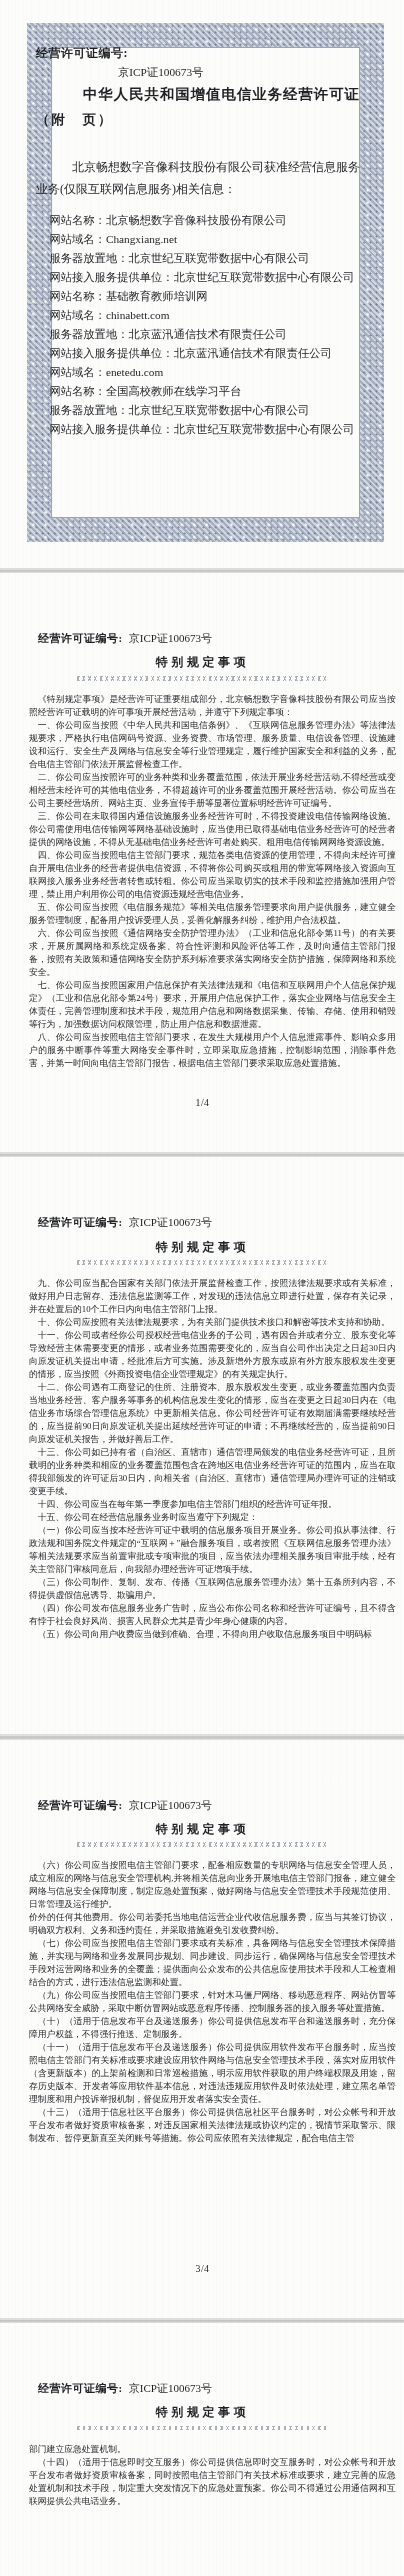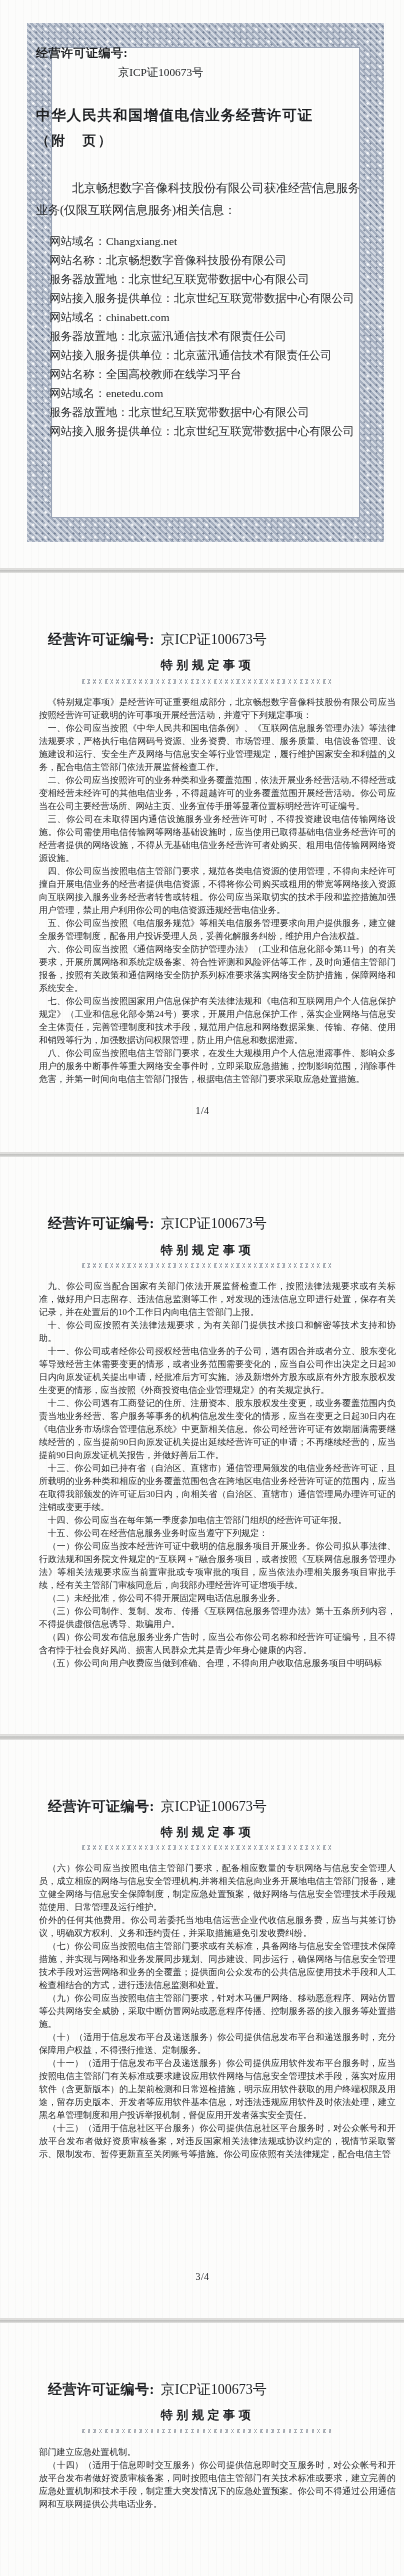--- a/index.html
+++ b/index.html
@@ -9,21 +9,20 @@
     font-family:"Liberation Serif","DejaVu Serif",serif;
     color:#1f2124;
   }
   .page{
     position:relative;
     width:405px;
     box-sizing:border-box;
     background-color:#fcfcfb;
     background-image:repeating-linear-gradient(90deg, rgba(90,95,90,0.025) 0 1px, transparent 1px 7.7px);
     overflow:hidden;
-    padding-left:10px;
   }
   .divider{
     height:5.2px;
     background:linear-gradient(180deg,#eeeeec 0%,#c3c3c1 35%,#cdcdcb 70%,#e6e6e4 100%);
     border-top:0.5px solid #dedddb;
     box-sizing:border-box;
   }
   
   .p1{height:568px;}
   .cert-frame{
@@ -43,42 +42,42 @@
     border:0.5px solid #9aa4b6;
   }
   .cert-body{
     position:absolute; z-index:2;
     left:36px; right:45px; top:45px;
     font-size:12px;
   }
   .cert-license-label{font-weight:bold; font-size:12px; letter-spacing:0.5px;}
   .cert-license-num{display:block; margin:3.1px 0 0 82px; font-size:11.3px;}
   .cert-title{
-    margin:26px 0 0 0; text-align:left;
+    margin:5px 0 0 0; text-align:right;
     font-size:14.4px; font-weight:bold; letter-spacing:1px;
   }
   .cert-subtitle{
     margin:7.2px 0 0 0; text-align:left;
     font-size:13.4px; font-weight:bold; letter-spacing:2.1px;
   }
   .cert-intro{
     margin:27px 0 0 0;
     font-size:12px; line-height:22px;
     text-indent:3em; text-align:justify;
   }
   .cert-fields{margin-top:10.3px;}
   .field{
     font-size:11.3px; line-height:19px;
     text-indent:13.4px; text-align:justify;
     margin:0;
   }
   
   .bp{padding-top:58px;}
   .p2{height:579px;} .p3{height:577px;} .p4{height:578px;} .p5{height:551px;}
-  .bp-head{margin-left:38px; font-size:14px;}
+  .bp-head{margin-left:38px; font-size:11px;}
   .bh-label{font-weight:bold; letter-spacing:0.5px;}
   .bh-num{margin-left:6.2px;}
   .bp-title{
     margin:8.2px 0 0 0; text-align:center;
     font-size:12px; font-weight:bold; letter-spacing:3.6px;
   }
   .squiggle{
     width:251px; height:4.6px; margin:4.6px auto 0 auto;
     background:
       repeating-linear-gradient(115deg, transparent 0 1.5px, #979da6 1.5px 2.6px, transparent 2.6px 5.2px),
@@ -86,57 +85,58 @@
     opacity:.85;
   }
   .bp-body{margin:12.4px 9.3px 0 29px;}
   .para{
     margin:0; font-size:8.8px; line-height:13px;
     text-align:justify; text-indent:1em;
     color:#232528;
   }
   .para.noindent{text-indent:0;}
   .page-num{
-    position:absolute; left:0; right:0; bottom:36px;
+    position:absolute; left:0; right:0; bottom:44px;
     text-align:center; font-size:9.8px; letter-spacing:0.5px;
   }
 </style>
 </head>
 <body>
 
 <section class="page p1">
   <div class="cert-frame"></div>
   <div class="cert-body">
     <div>
       <span class="cert-license-label">经营许可证编号:</span>
       <span class="cert-license-num">京ICP证100673号</span>
     </div>
     <h1 class="cert-title">中华人民共和国增值电信业务经营许可证</h1>
     <div class="cert-subtitle">（附　页）</div>
     <p class="cert-intro">北京畅想数字音像科技股份有限公司获准经营信息服务业务(仅限互联网信息服务)相关信息：</p>
     <div class="cert-fields">
 
+        <p class="field"><span>网站名称：</span><span>北京畅想数字音像科技股份有限公司</span></p>
+
         <p class="field"><span>网站域名：</span><span>Changxiang.net</span></p>
 
-        <p class="field"><span>网站名称：</span><span>北京畅想数字音像科技股份有限公司</span></p>
-
         <p class="field"><span>服务器放置地：</span><span>北京世纪互联宽带数据中心有限公司</span></p>
 
         <p class="field"><span>网站接入服务提供单位：</span><span>北京世纪互联宽带数据中心有限公司</span></p>
 
+        <p class="field"><span>网站名称：</span><span>基础教育教师培训网</span></p>
 
         <p class="field"><span>网站域名：</span><span>chinabett.com</span></p>
 
         <p class="field"><span>服务器放置地：</span><span>北京蓝汛通信技术有限责任公司</span></p>
 
         <p class="field"><span>网站接入服务提供单位：</span><span>北京蓝汛通信技术有限责任公司</span></p>
 
+        <p class="field"><span>网站域名：</span><span>enetedu.com</span></p>
+
         <p class="field"><span>网站名称：</span><span>全国高校教师在线学习平台</span></p>
-
-        <p class="field"><span>网站域名：</span><span>enetedu.com</span></p>
 
         <p class="field"><span>服务器放置地：</span><span>北京世纪互联宽带数据中心有限公司</span></p>
 
         <p class="field"><span>网站接入服务提供单位：</span><span>北京世纪互联宽带数据中心有限公司</span></p>
       </div>
   </div>
 </section>
 
 <div class="divider"></div>
 
@@ -188,21 +188,20 @@
       <p class="para">十二、你公司遇有工商登记的住所、注册资本、股东股权发生变更，或业务覆盖范围内负责当地业务经营、客户服务等事务的机构信息发生变化的情形，应当在变更之日起30日内在《电信业务市场综合管理信息系统》中更新相关信息。你公司经营许可证有效期届满需要继续经营的，应当提前90日向原发证机关提出延续经营许可证的申请；不再继续经营的，应当提前90日向原发证机关报告，并做好善后工作。</p>
 
       <p class="para">十三、你公司如已持有省（自治区、直辖市）通信管理局颁发的电信业务经营许可证，且所载明的业务种类和相应的业务覆盖范围包含在跨地区电信业务经营许可证的范围内，应当在取得我部颁发的许可证后30日内，向相关省（自治区、直辖市）通信管理局办理许可证的注销或变更手续。</p>
 
       <p class="para">十四、你公司应当在每年第一季度参加电信主管部门组织的经营许可证年报。</p>
 
       <p class="para">十五、你公司在经营信息服务业务时应当遵守下列规定：</p>
 
       <p class="para">（一）你公司应当按本经营许可证中载明的信息服务项目开展业务。你公司拟从事法律、行政法规和国务院文件规定的“互联网＋”融合服务项目，或者按照《互联网信息服务管理办法》等相关法规要求应当前置审批或专项审批的项目，应当依法办理相关服务项目审批手续，经有关主管部门审核同意后，向我部办理经营许可证增项手续。</p>
 
-      <p class="para">（二）未经批准，你公司不得开展固定网电话信息服务业务。</p>
 
       <p class="para">（三）你公司制作、复制、发布、传播《互联网信息服务管理办法》第十五条所列内容，不得提供虚假信息诱导、欺骗用户。</p>
 
       <p class="para">（四）你公司发布信息服务业务广告时，应当公布你公司名称和经营许可证编号，且不得含有悖于社会良好风尚、损害人民群众尤其是青少年身心健康的内容。</p>
 
       <p class="para">（五）你公司向用户收费应当做到准确、合理，不得向用户收取信息服务项目中明码标</p>
     </div>
 </section>
 
 <div class="divider"></div>

